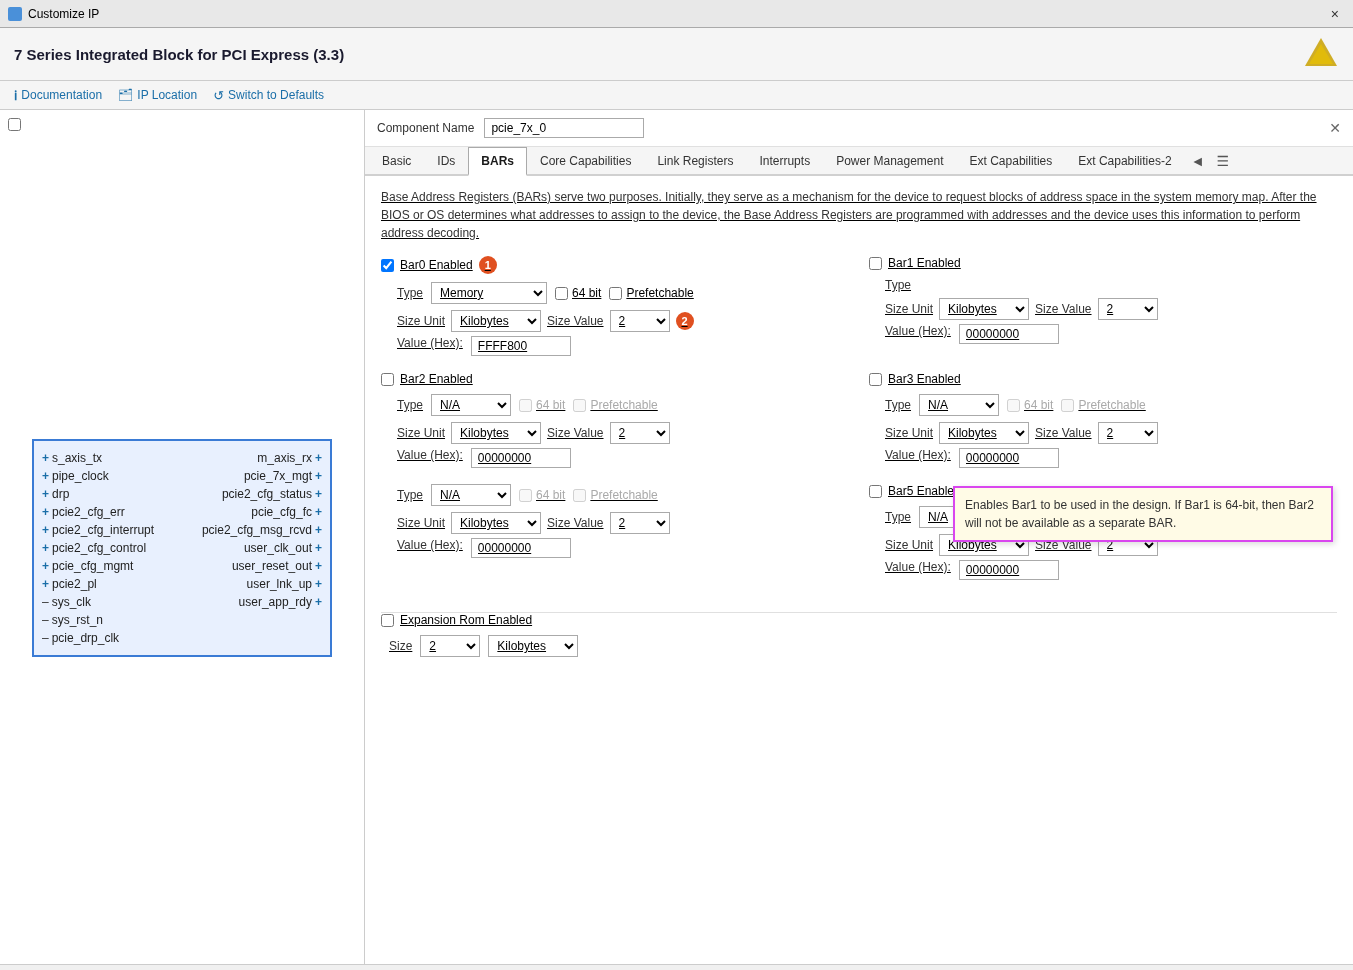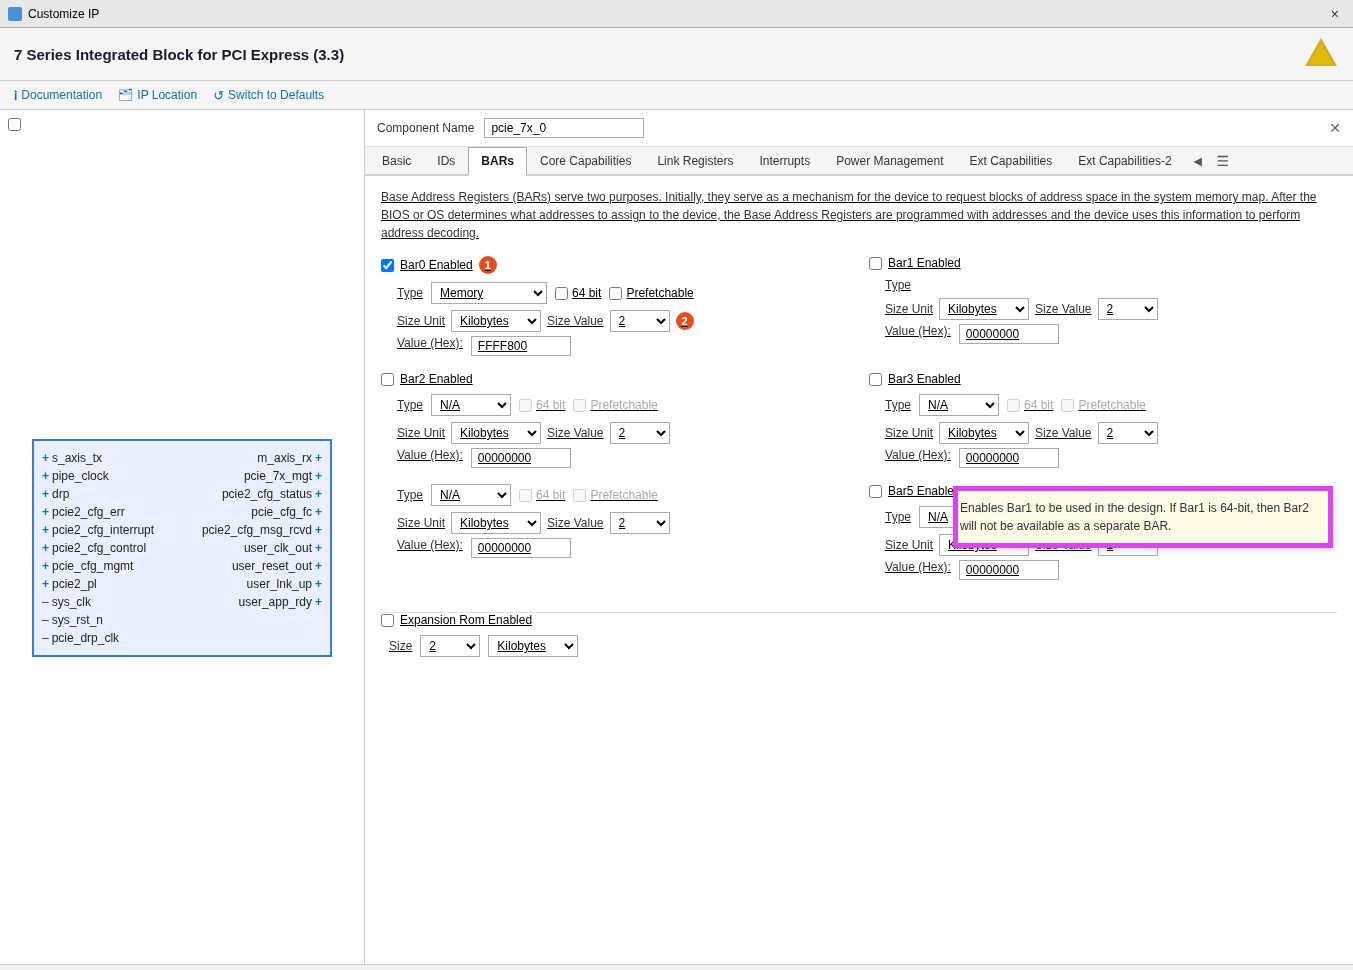--- a/index.html
+++ b/index.html
@@ -240,22 +240,22 @@
 
     .expansion-rom-section {
       margin-top: 16px;
       border-top: 1px solid #e0e0e0;
     }
 
     
     .tooltip-box {
       position: absolute;
       background: #fffbe6;
-      border: 5px solid #d946ef;
-      padding: 8px 2px;
+      border: 2px solid #d946ef;
+      padding: 8px 10px;
       font-size: 11px;
       color: #333;
       max-width: 380px;
       box-shadow: 2px 2px 6px rgba(0,0,0,0.15);
       z-index: 100;
       top: 310px;
       right: 20px;
       line-height: 1.5;
     }
 

